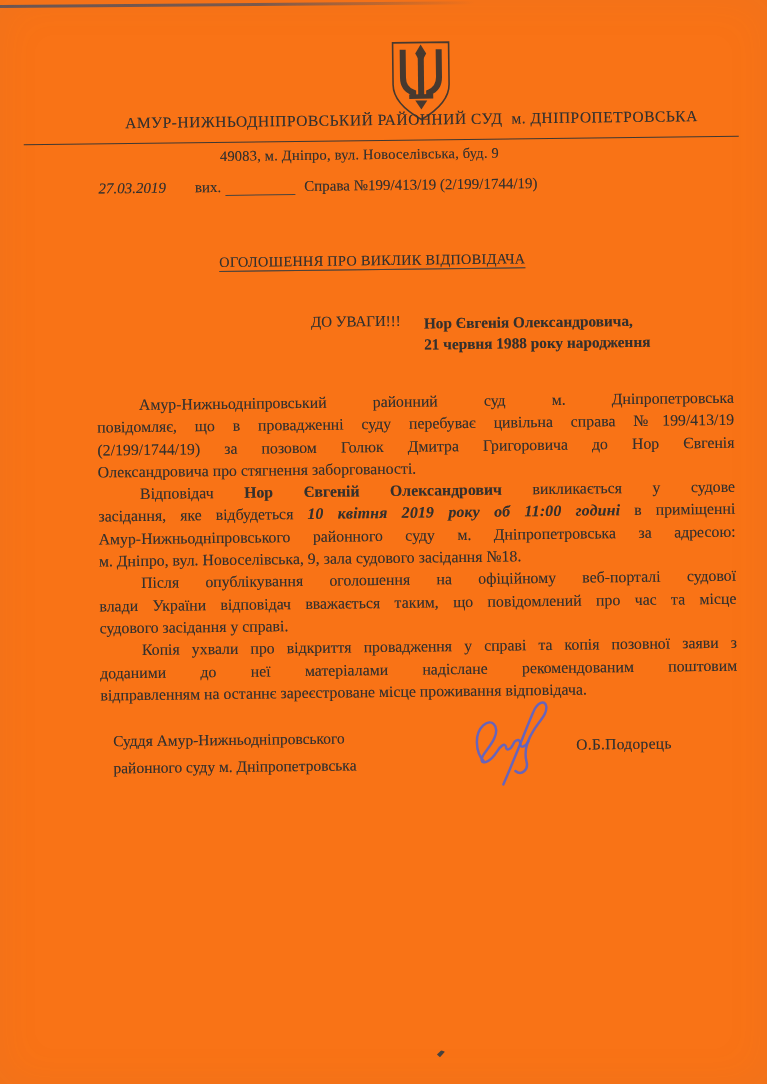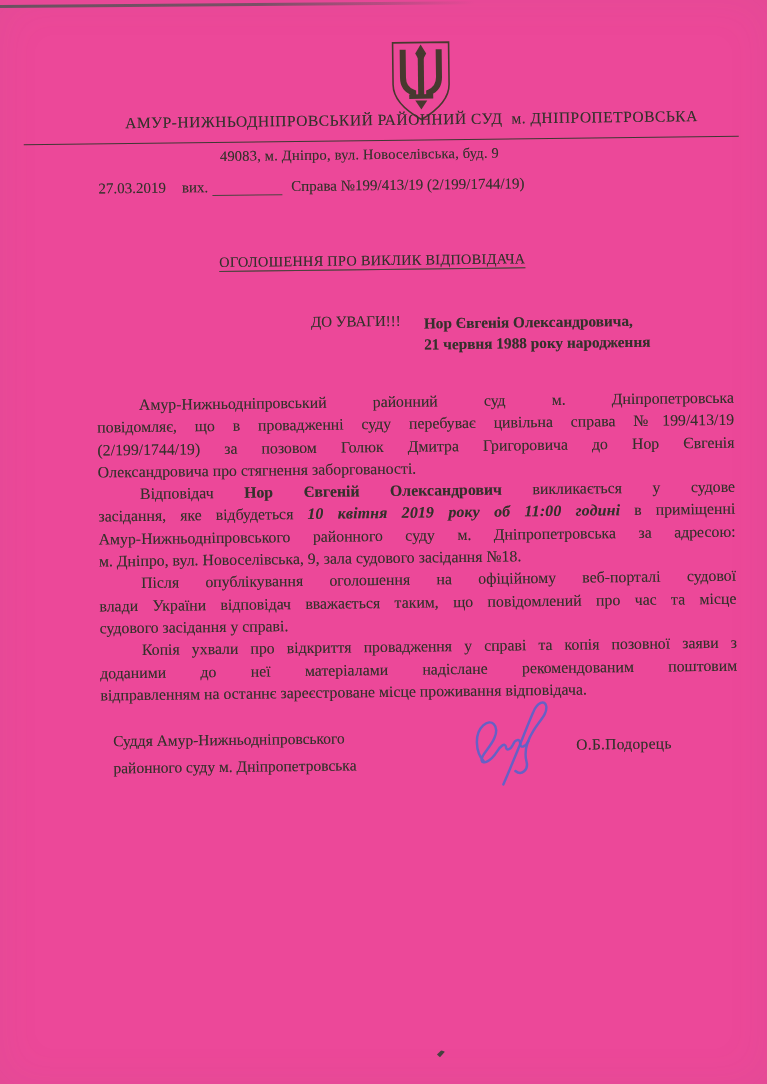--- a/index.html
+++ b/index.html
@@ -1,19 +1,19 @@
 <!DOCTYPE html>
 <html><head>
 <meta charset="utf-8">
 <style>
   html,body{margin:0;padding:0;}
   .page{
     position:relative;
     width:767px;height:1084px;
-    background:#ec4899;
+    background:#f97316;
     overflow:hidden;
     font-family:"Liberation Serif","DejaVu Serif",serif;
     color:#35302c;
   }
   .page::after{
     content:"";position:absolute;inset:0;pointer-events:none;
     box-shadow:inset 0 0 45px rgba(120,112,105,0.07);
   }
   .scan-edge{
     position:absolute;top:5px;left:-3px;width:478px;height:3px;
@@ -35,21 +35,21 @@
   }
   .address{
     position:absolute;top:146px;left:0;right:40px;
     text-align:center;font-size:14.5px;letter-spacing:.2px;
   }
 
   .ref-line{
     position:absolute;top:177px;left:102px;
     display:flex;align-items:flex-end;font-size:15px;
   }
-  .ref-date{margin-right:16px;}
+  .ref-date{margin-right:29px;font-style:italic;}
   .ref-out{margin-right:4px;}
   .ref-blank{width:70px;border-bottom:1.4px solid #4a443f;height:14px;margin-right:9px;}
 
   .doc-title{
     position:absolute;top:252px;left:222px;width:280px;
     font-size:14.3px;letter-spacing:.3px;white-space:nowrap;
   }
   .doc-title span{
     text-decoration:underline;text-underline-offset:4px;
     text-decoration-thickness:1.2px;text-decoration-color:#49423c;

